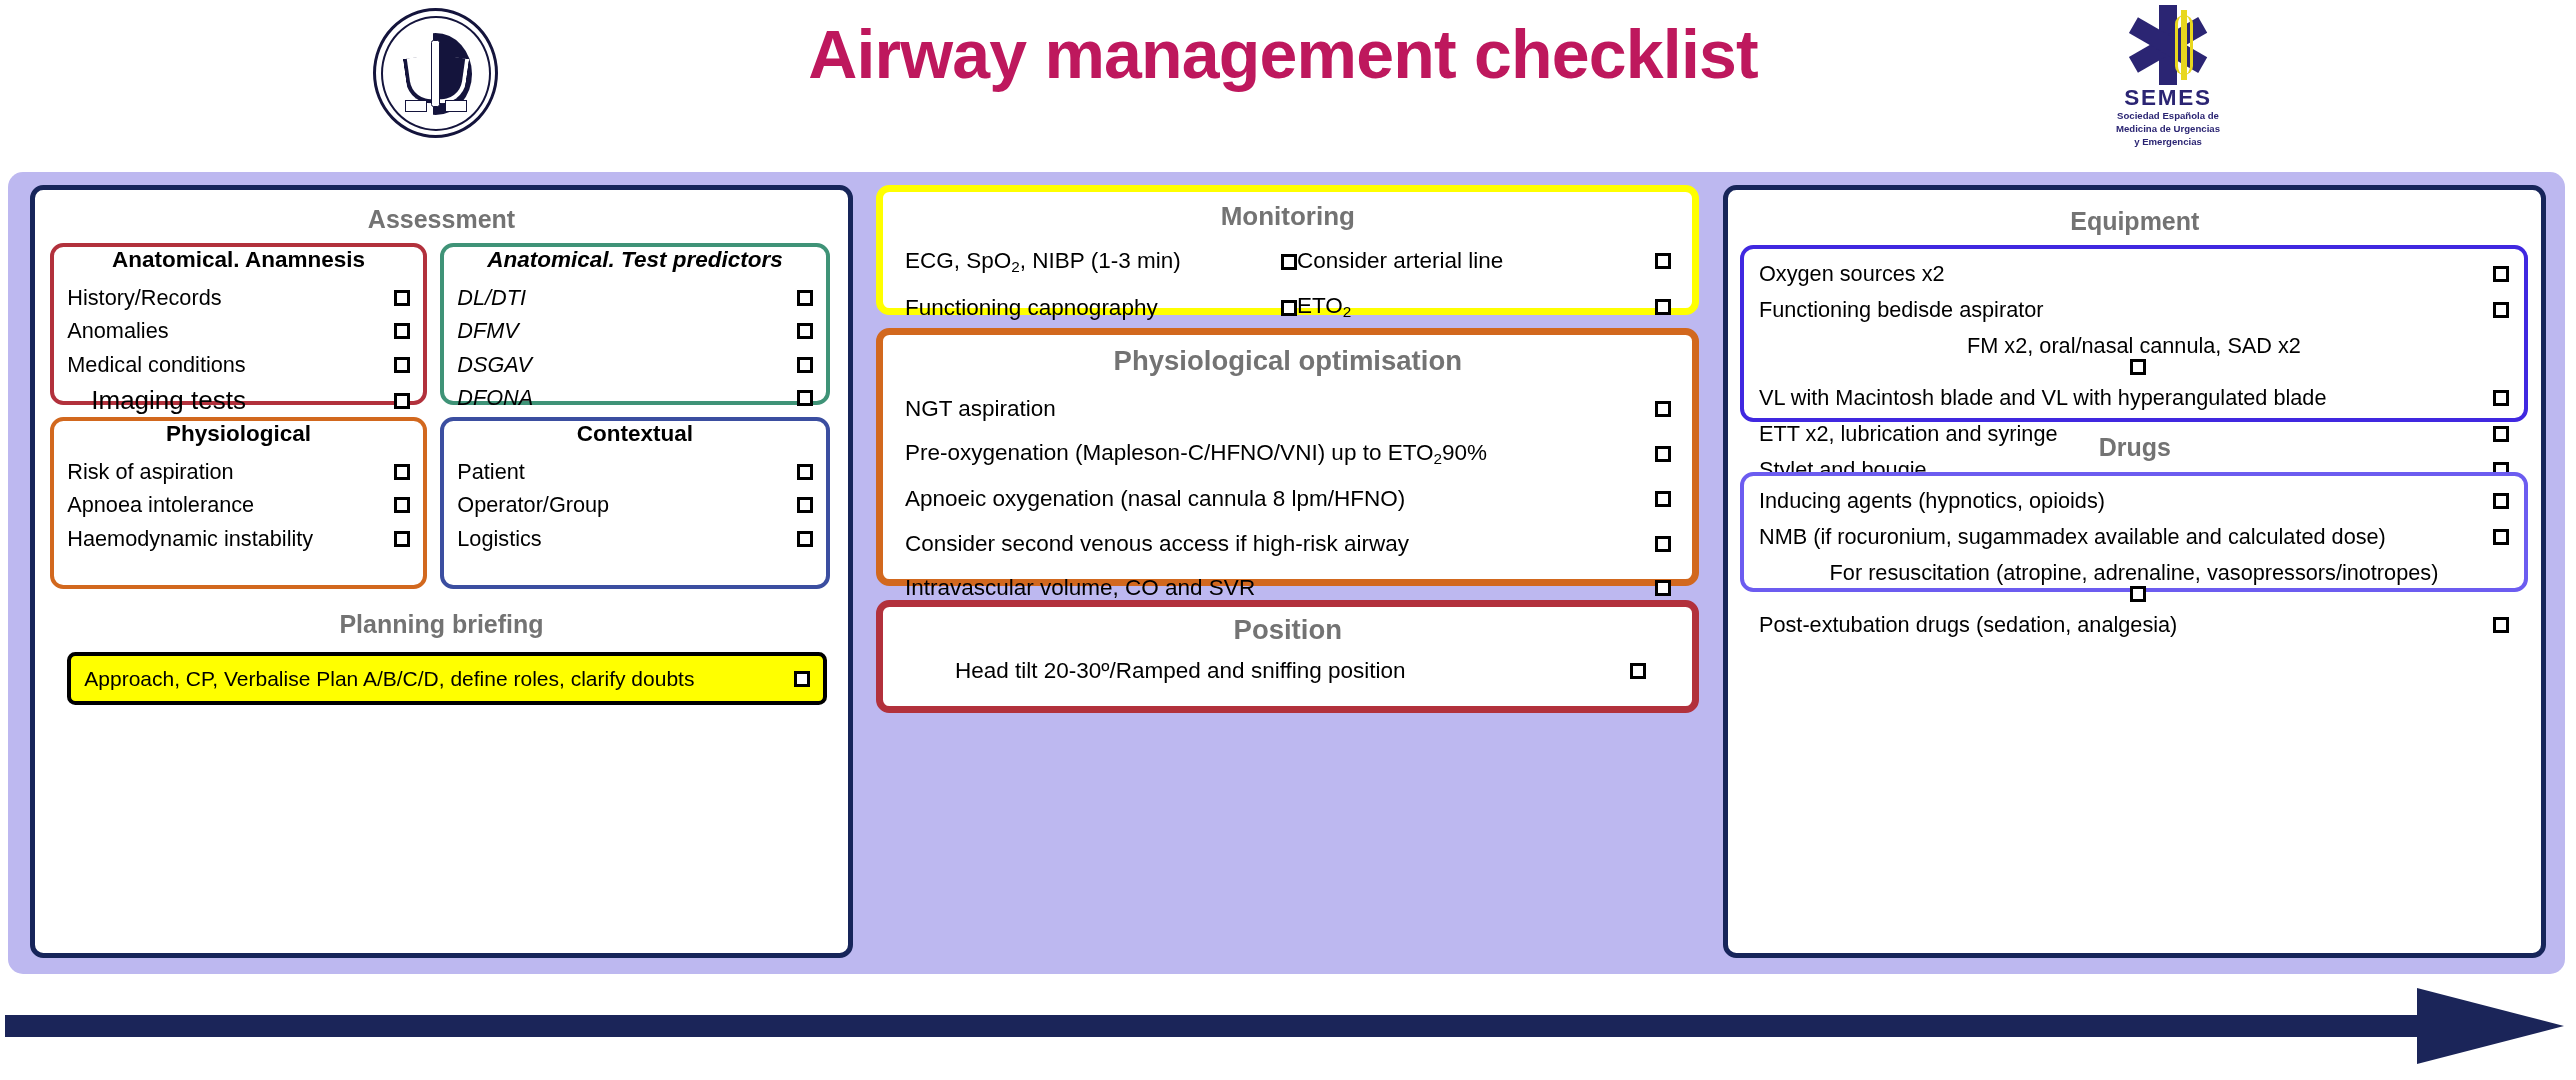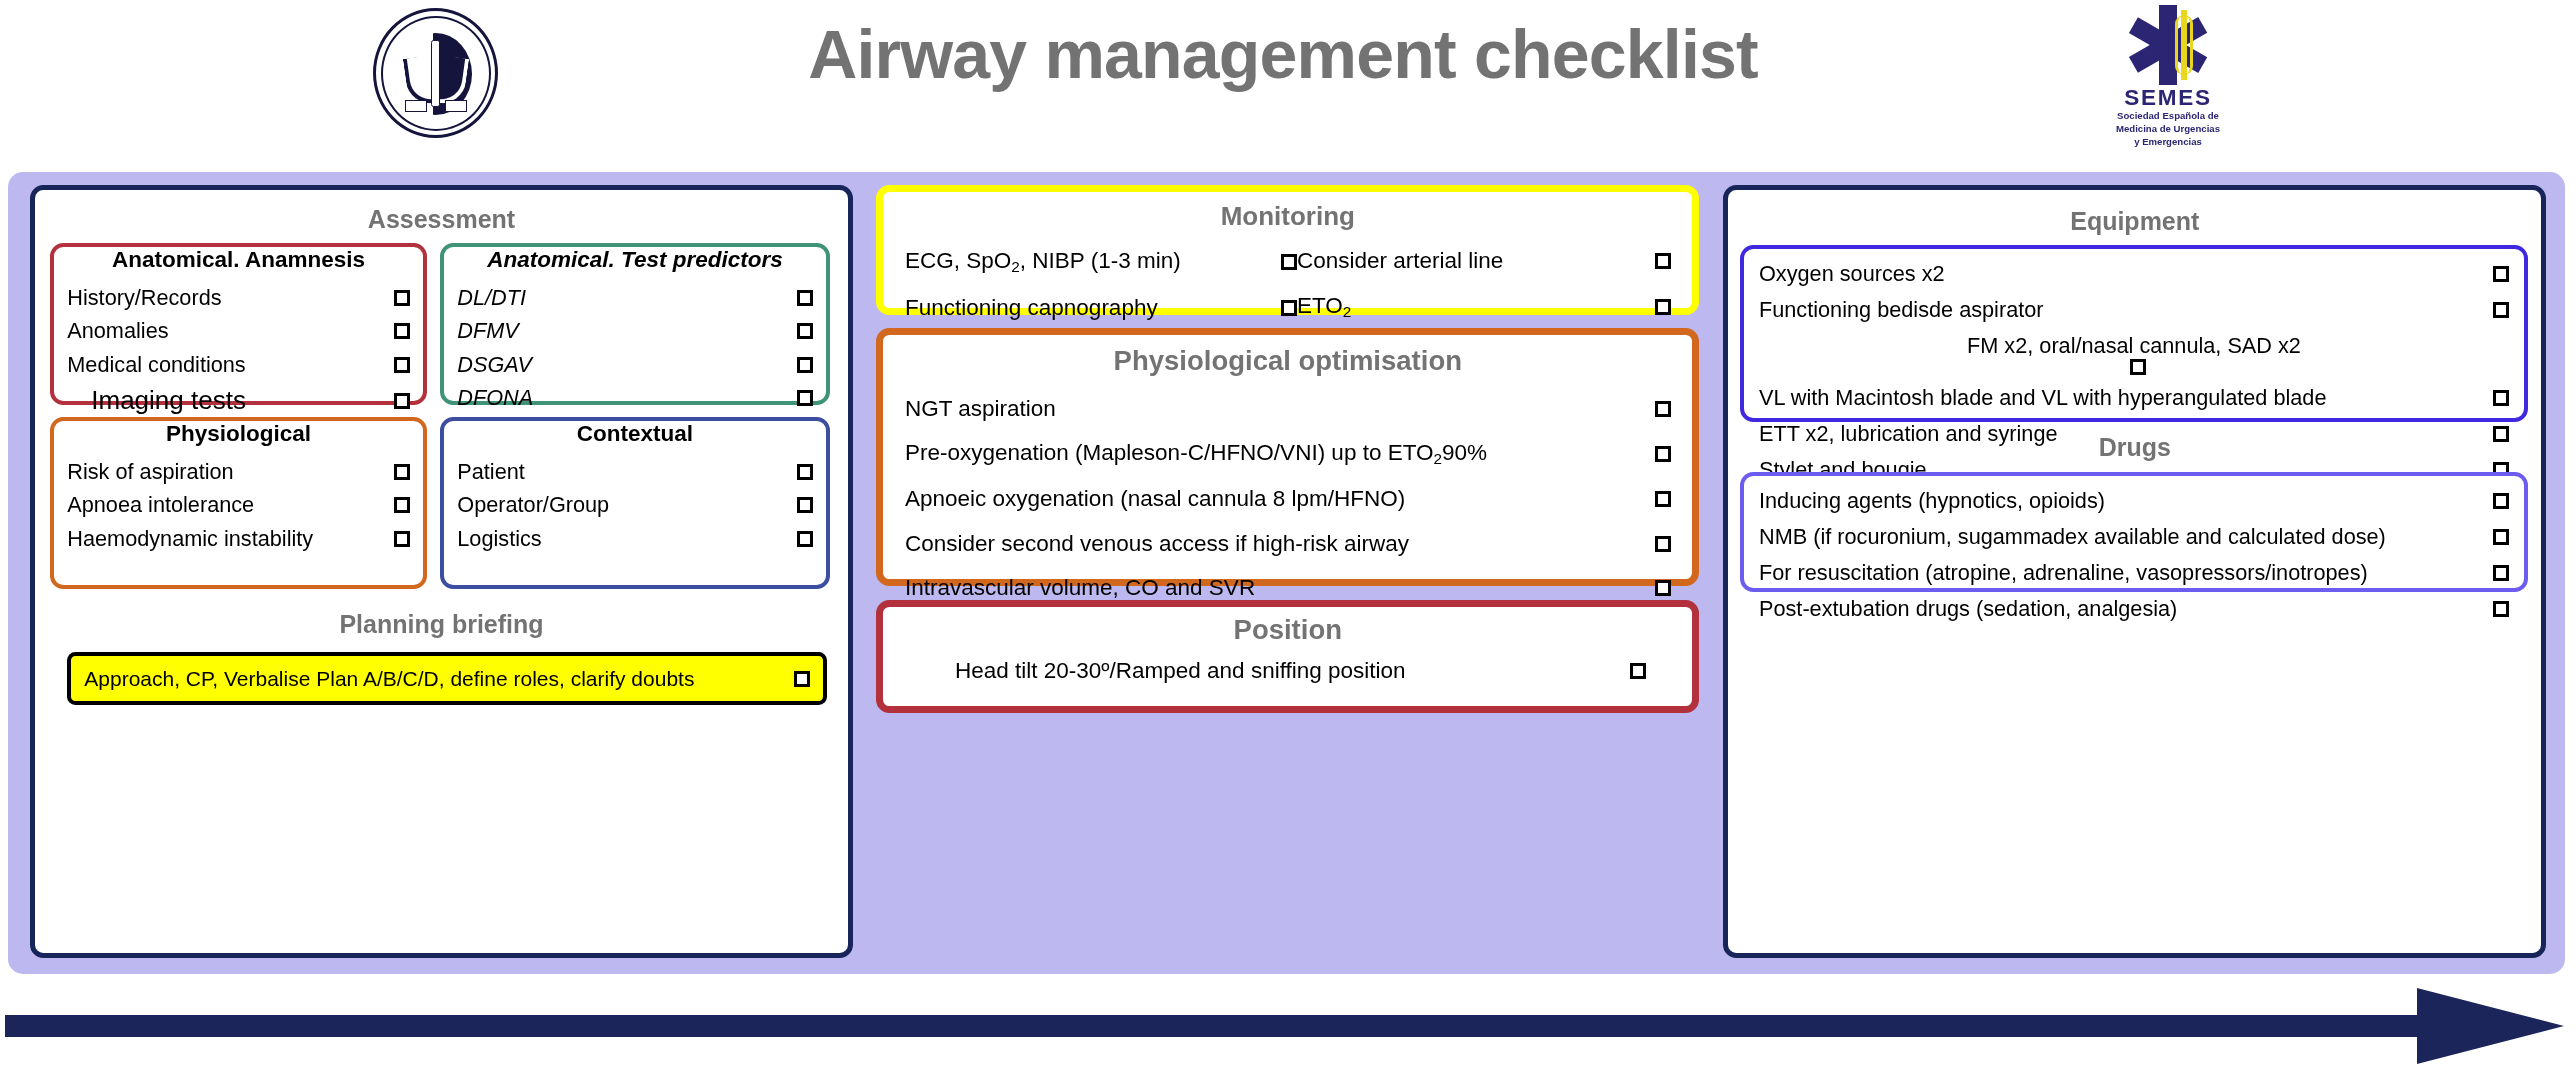--- a/index.html
+++ b/index.html
@@ -49,21 +49,21 @@
     background:#ffffff; border:1.7px solid #14143c;
   }
   .logo-sedar .seal-ribbonR{
     position:absolute; left:87px; top:93px; width:21.7px; height:12.5px;
     background:#ffffff; border:1.7px solid #14143c;
   }
 
   .main-title {
     position:absolute; left:683px; top:20px; width:1200px;
     text-align:center;
-    font-size:68px; font-weight:bold; color:#737373;
+    font-size:68px; font-weight:bold; color:#be185d;
     letter-spacing:-0.8px;
     font-family:"Liberation Sans", sans-serif;
     line-height:1.02;
   }
 
   .logo-semes{ position:absolute; left:2093px; top:5px; width:150px; height:150px; }
   .semes-star{ position:absolute; left:40px; top:0px; width:70px; height:80px; }
   .semes-star .bar{
     position:absolute; left:26px; top:0px; width:18.3px; height:80px;
     background:#2B2573;
@@ -435,21 +435,21 @@
         <div class="sub-box" id="box-drugs">
           <div style="padding: 11.7px 15px 0px;">
               <div class="row" style="font-size: 21.7px; margin-bottom: 10px;">
                 <span class="lbl">Inducing agents (hypnotics, opioids)</span>
                 <span class="cbx"></span>
               </div>
               <div class="row" style="font-size: 21.7px; margin-bottom: 10px;">
                 <span class="lbl">NMB (if rocuronium, sugammadex available and calculated dose)</span>
                 <span class="cbx"></span>
               </div>
-              <div class="row" style="font-size: 21.7px; margin-bottom: 10px;">
+              <div class="row" style="font-size: 21.7px; margin-bottom: 10px; flex-direction: column;">
                 <span class="lbl">For resuscitation (atropine, adrenaline, vasopressors/inotropes)</span>
                 <span class="cbx"></span>
               </div>
               <div class="row" style="font-size: 21.7px; margin-bottom: 10px;">
                 <span class="lbl">Post-extubation drugs (sedation, analgesia)</span>
                 <span class="cbx"></span>
               </div>
             </div>
         </div>
 

